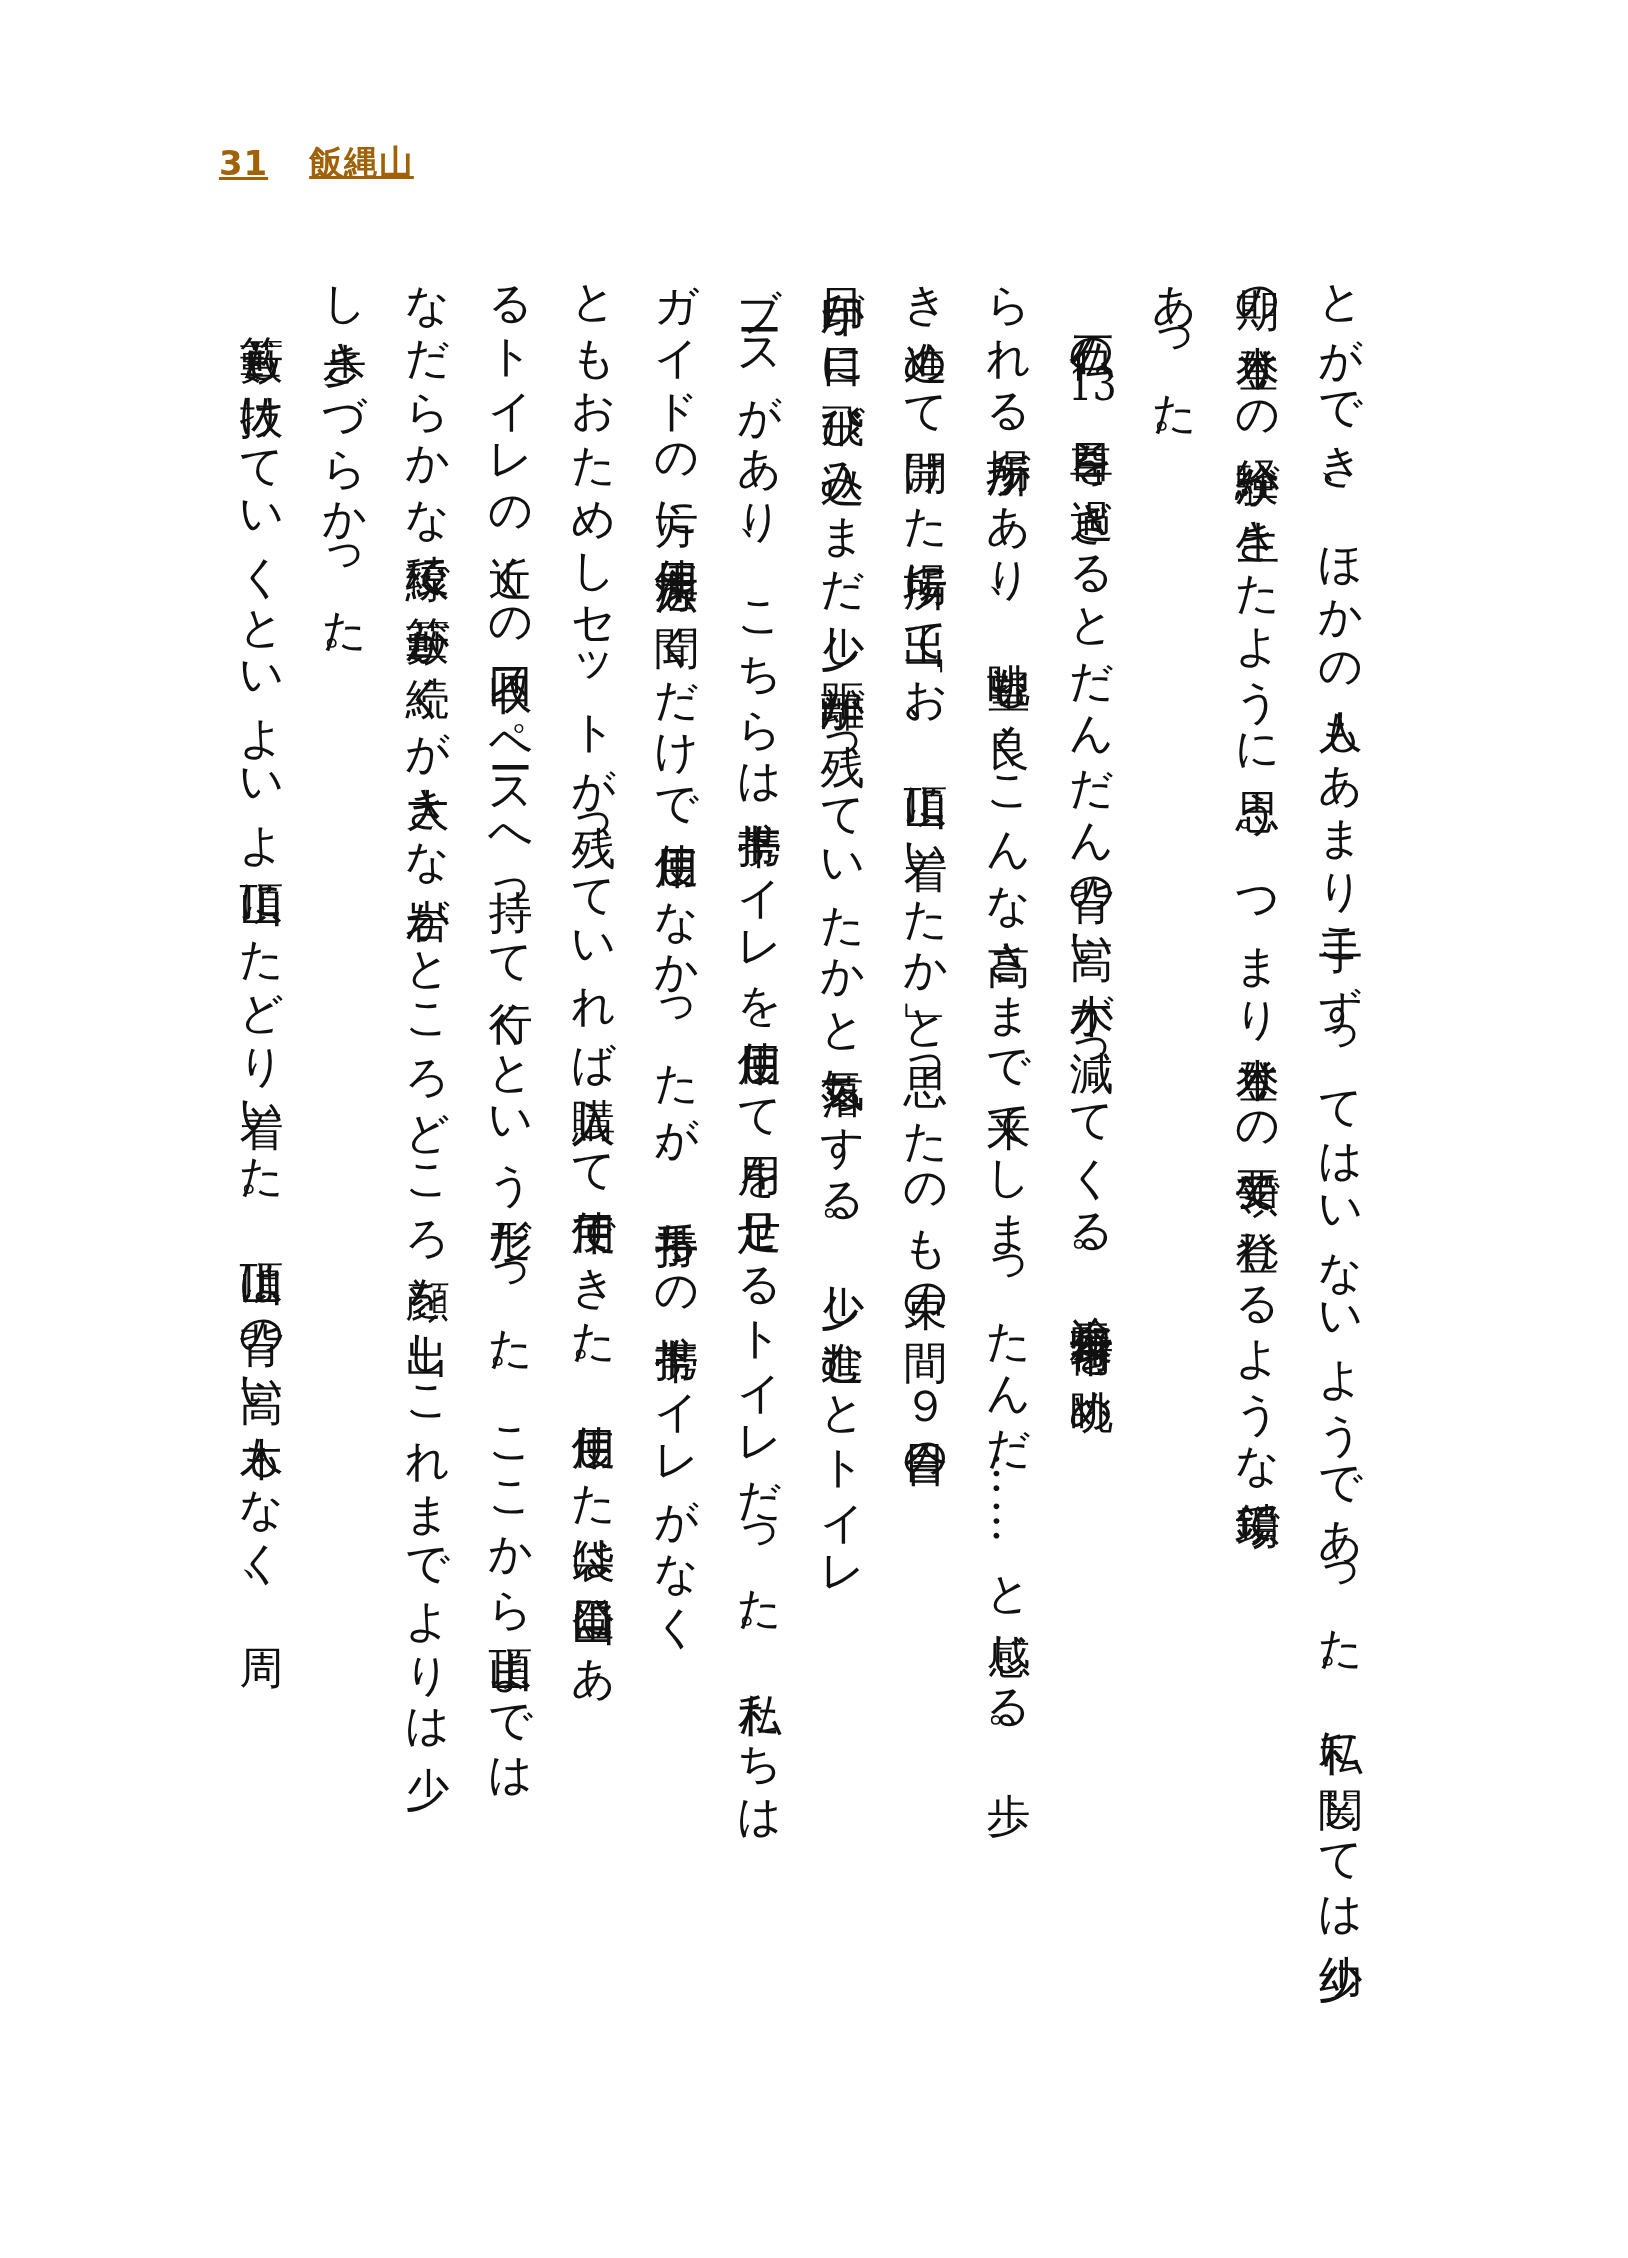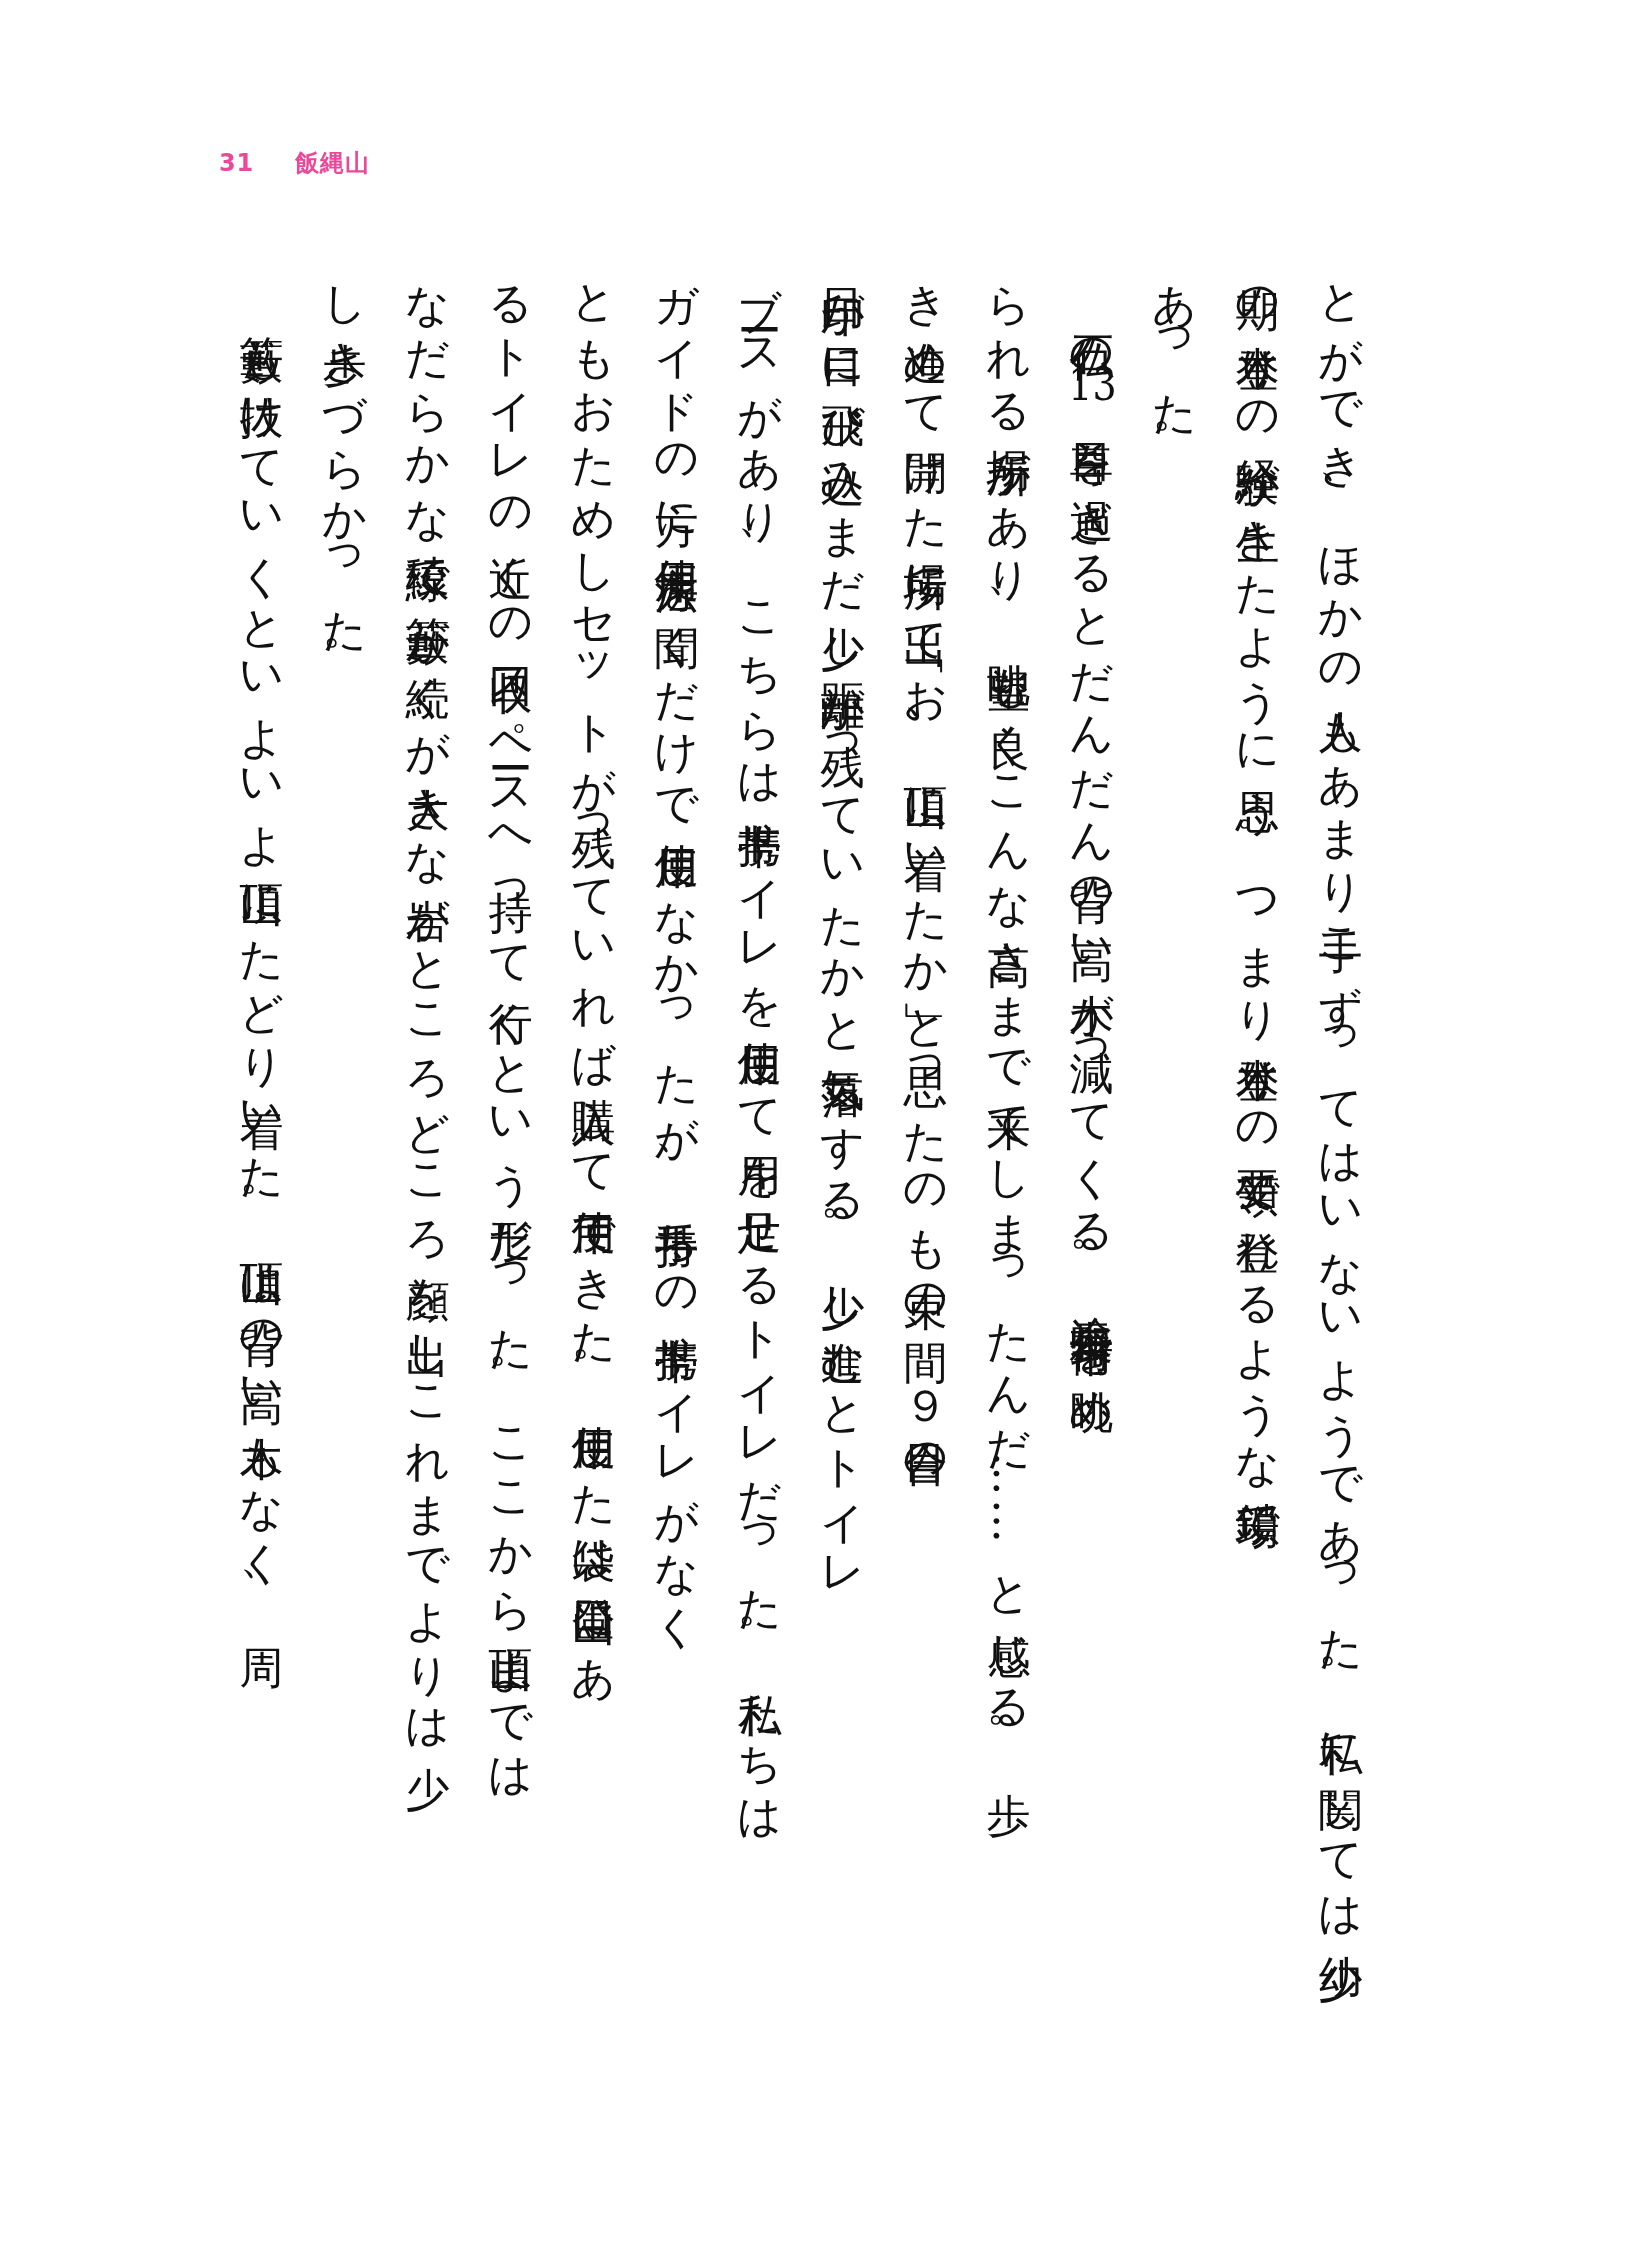--- a/index.html
+++ b/index.html
@@ -23,23 +23,24 @@
   }
   .running-head {
     position: absolute;
     left: 219px;
     top: 141px;
     height: 44px;
     display: flex;
     align-items: center;
     font-family: "DejaVu Sans", "Liberation Sans", sans-serif;
     font-weight: bold;
-    font-size: 24px;
+    font-size: 34px;
     letter-spacing: 0.9px;
-    color: #ec4899;
+    color: #a16207;
+    text-decoration: underline;
   }
   .running-head .page-number {
     margin-right: 41px;
   }
   .body-text {
     position: absolute;
     top: 254px;
     right: 246px;
     height: 1773px;
     writing-mode: vertical-rl;

